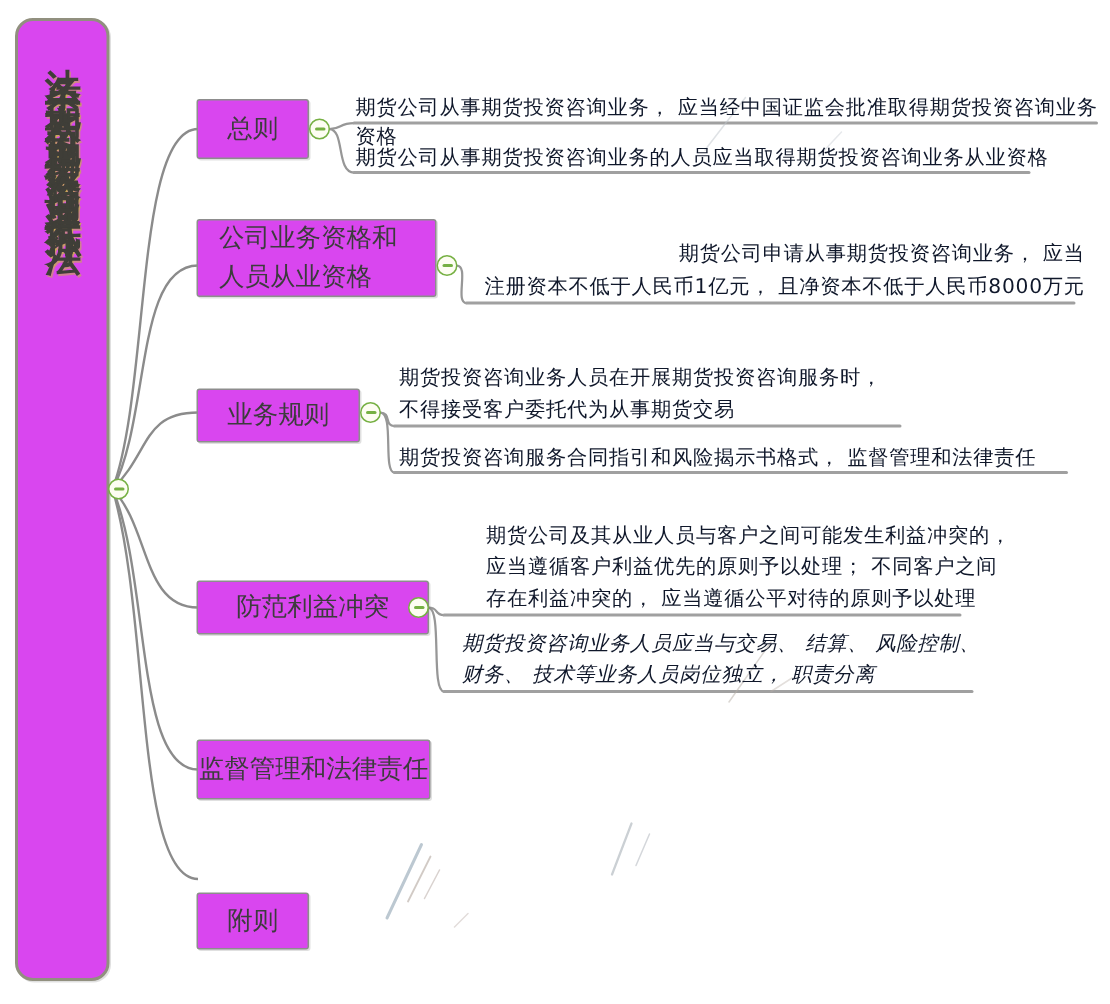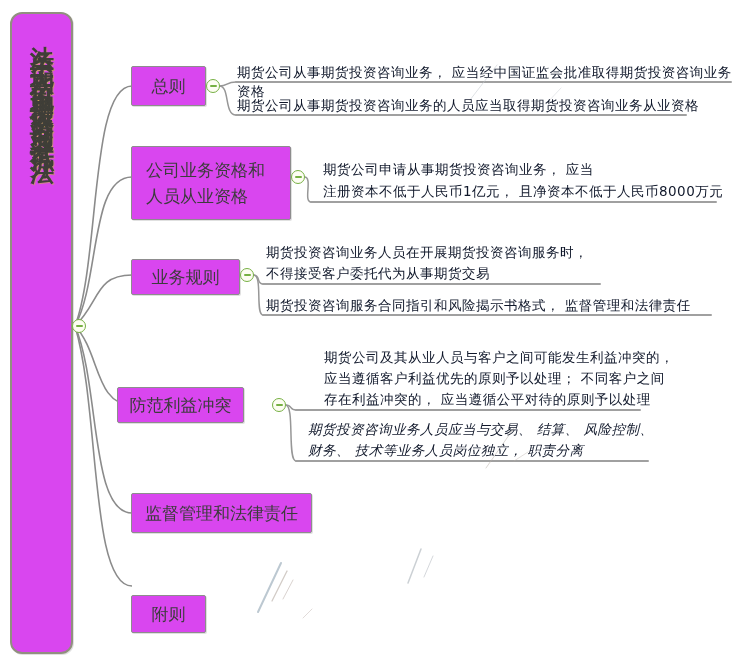--- a/index.html
+++ b/index.html
@@ -91,53 +91,53 @@
     <span class="dash"></span>
   </span>
 
 <div class="node" style="left:131px;top:66px;width:75px;height:40px;">
   <span class="branch-label">总则</span>
 </div>
 <span class="collapse" style="left:206px;top:79px;">
     <span class="dash"></span>
   </span>
 
-<div class="node" style="left:131px;top:146px;width:160px;height:74px;justify-content:flex-start;padding-left:14px;">
+<div class="node" style="left:131px;top:146px;width:160px;height:52px;justify-content:flex-start;padding-left:14px;">
   <span class="branch-label">公司业务资格和
 人员从业资格</span>
 </div>
 <span class="collapse" style="left:291px;top:170px;">
     <span class="dash"></span>
   </span>
 
 <div class="node" style="left:131px;top:259px;width:109px;height:36px;">
   <span class="branch-label">业务规则</span>
 </div>
 <span class="collapse" style="left:240px;top:268px;">
     <span class="dash"></span>
   </span>
 
-<div class="node" style="left:117px;top:387px;width:127px;height:36px;">
+<div class="node" style="left:131px;top:387px;width:155px;height:36px;">
   <span class="branch-label">防范利益冲突</span>
 </div>
 <span class="collapse" style="left:272px;top:398px;">
     <span class="dash"></span>
   </span>
 
-<div class="node" style="left:131px;top:493px;width:181px;height:40px;">
+<div class="node" style="left:131px;top:493px;width:156px;height:40px;">
   <span class="branch-label">监督管理和法律责任</span>
 </div>
 
 <div class="node" style="left:131px;top:567px;width:75px;height:38px;margin-top:28px;">
   <span class="branch-label">附则</span>
 </div>
 
 <div class="leaf-text" style="left:237px;top:63px;line-height:19px;">期货公司从事期货投资咨询业务， 应当经中国证监会批准取得期货投资咨询业务资格</div>
 <div class="leaf-text" style="left:237px;top:96px;line-height:19px;">期货公司从事期货投资咨询业务的人员应当取得期货投资咨询业务从业资格</div>
-<div class="leaf-text" style="left:323px;top:158px;line-height:22px;">期货公司申请从事期货投资咨询业务， 应当
+<div class="leaf-text" style="left:323px;top:158px;line-height:22px;text-align:right;">期货公司申请从事期货投资咨询业务， 应当
 注册资本不低于人民币1亿元， 且净资本不低于人民币8000万元</div>
 <div class="leaf-text" style="left:266px;top:242px;line-height:21px;">期货投资咨询业务人员在开展期货投资咨询服务时，
 不得接受客户委托代为从事期货交易</div>
 <div class="leaf-text" style="left:266px;top:296px;line-height:19px;">期货投资咨询服务合同指引和风险揭示书格式， 监督管理和法律责任</div>
 <div class="leaf-text" style="left:324px;top:347px;line-height:21px;">期货公司及其从业人员与客户之间可能发生利益冲突的，
 应当遵循客户利益优先的原则予以处理； 不同客户之间
 存在利益冲突的， 应当遵循公平对待的原则予以处理</div>
 <div class="leaf-text" style="left:308px;top:419px;line-height:21px;font-style:italic;">期货投资咨询业务人员应当与交易、 结算、 风险控制、
 财务、 技术等业务人员岗位独立， 职责分离</div>
 

